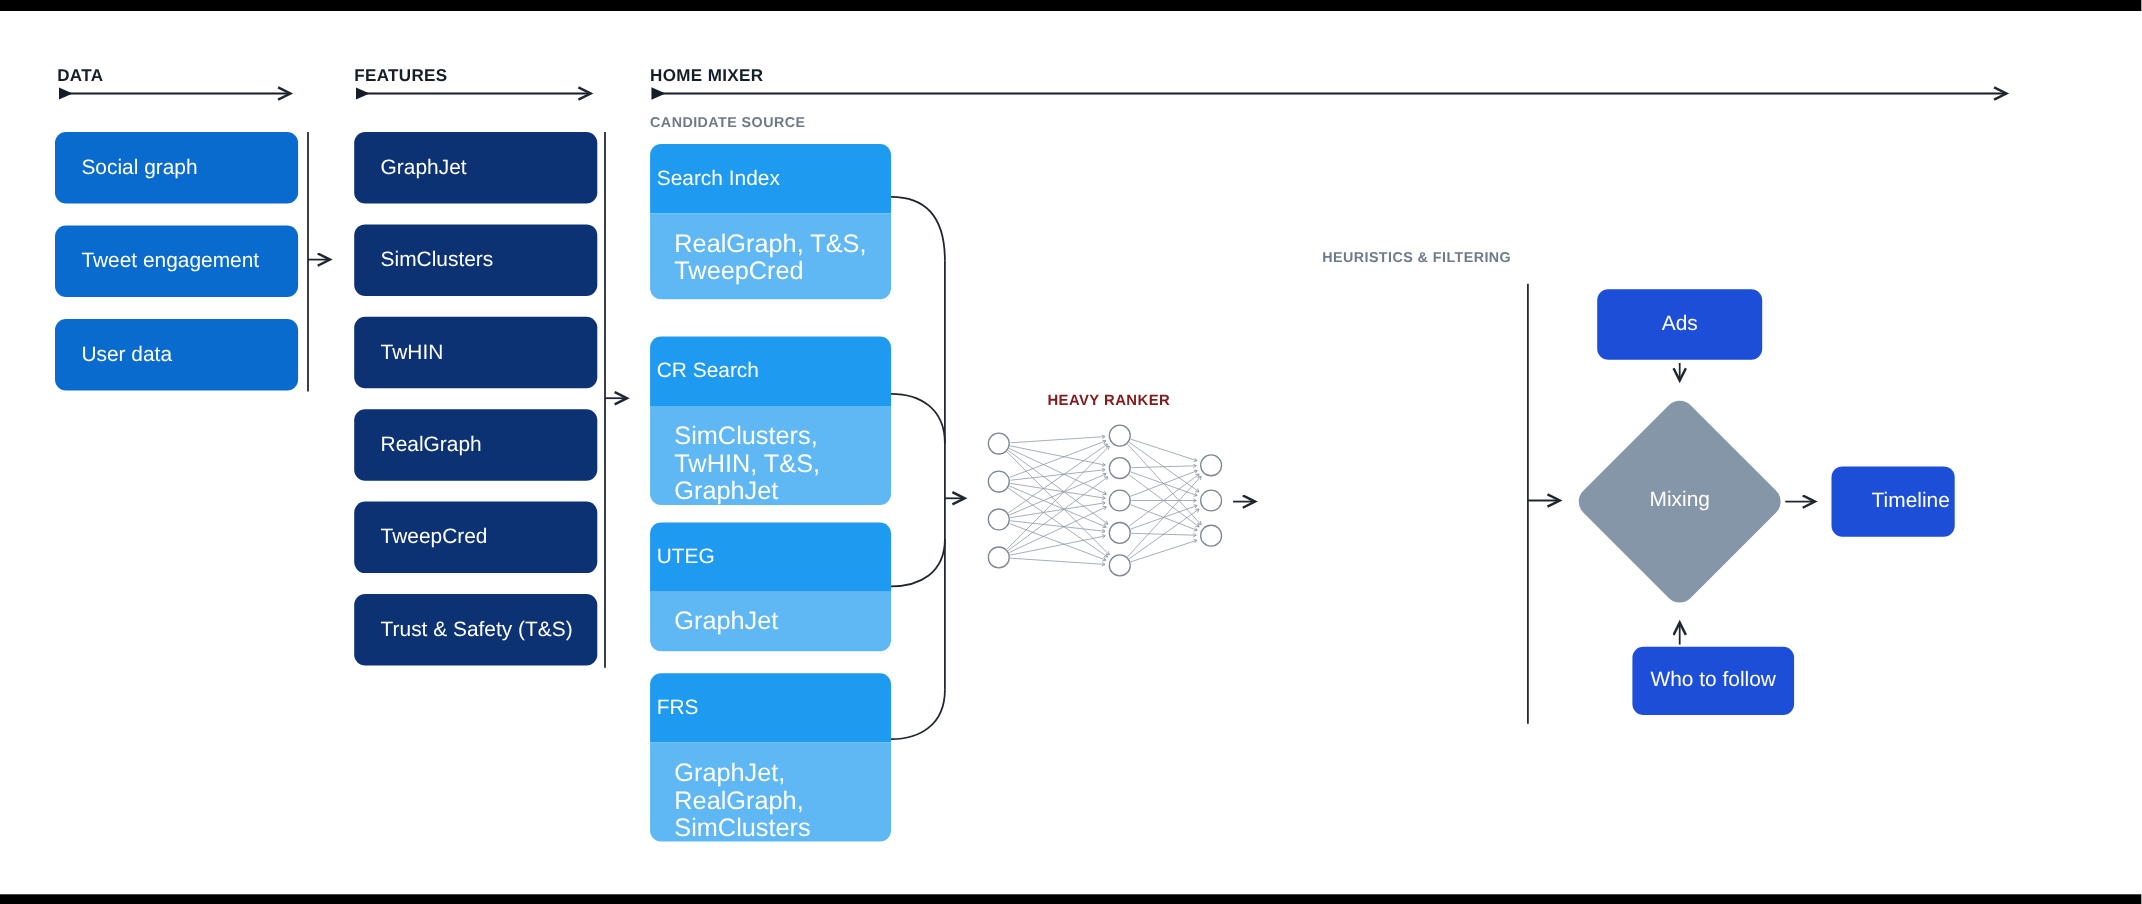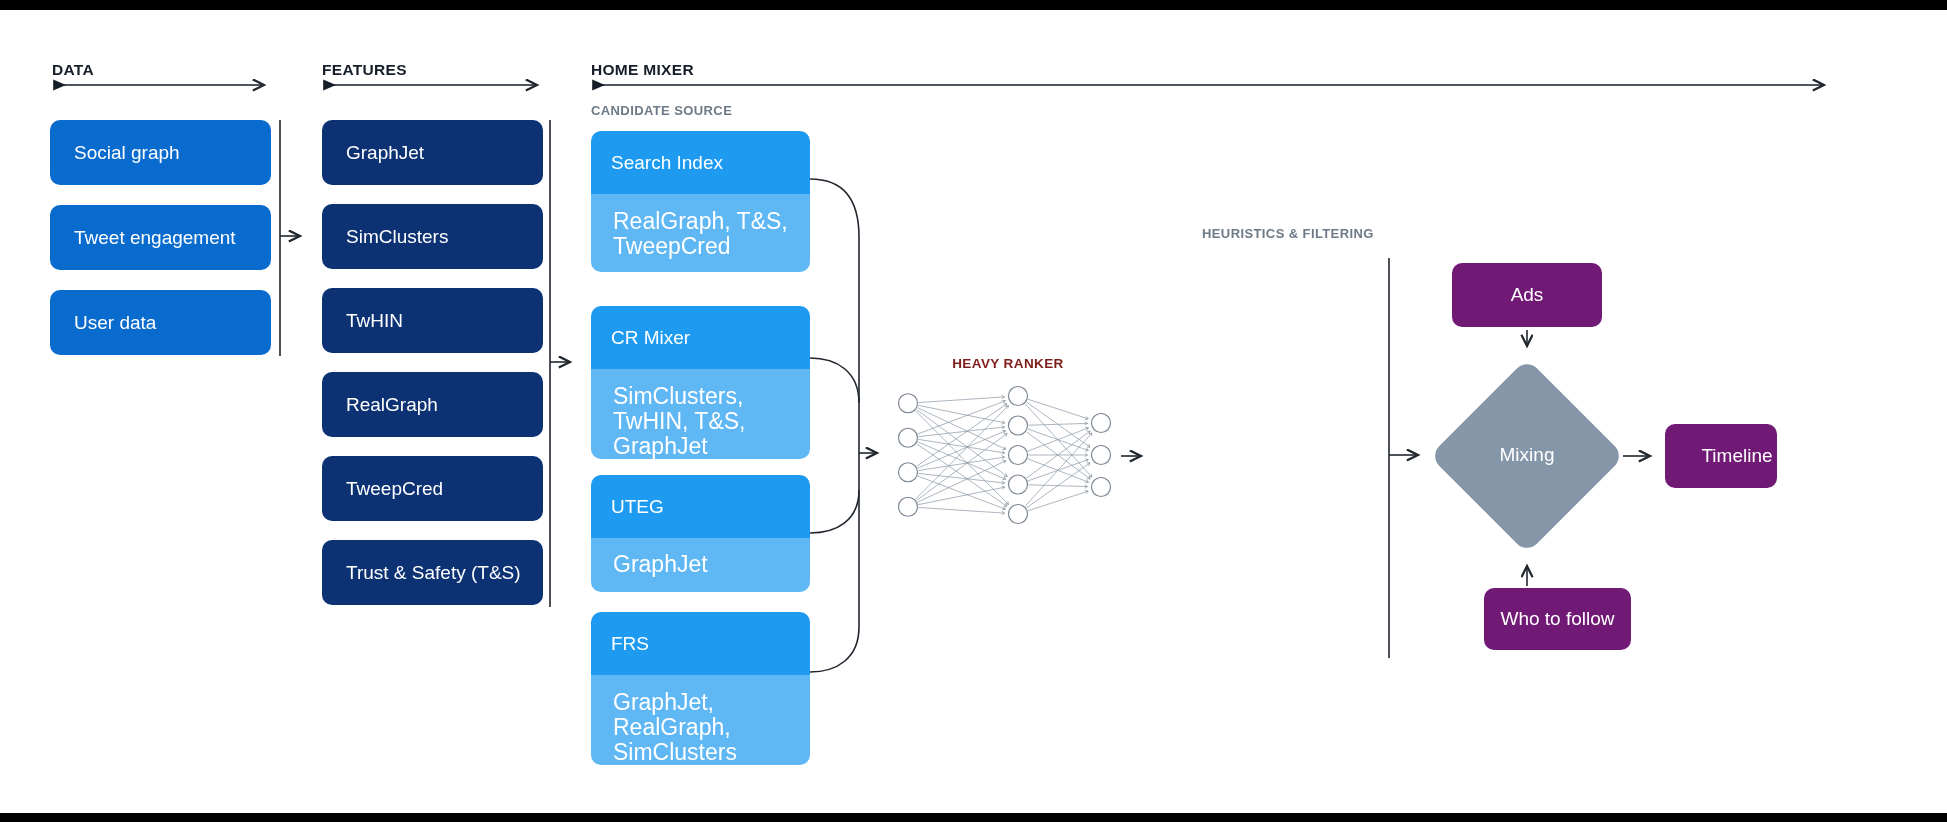--- a/index.html
+++ b/index.html
@@ -22,28 +22,28 @@
   #heuristics-col{left:1158px;top:258px;width:219px;gap:21px;}
 
   .box{box-sizing:border-box;border-radius:10px;color:#fff;font-size:19px;
        display:flex;align-items:center;padding-left:24px;}
   .data-box{background:#0a6bce;height:65px;}
   .features-box{background:#0d3274;height:65px;}
   .heuristics-box{background:#1e9bf0;height:62px;}
 
   .cs-group{position:absolute;left:591px;width:219px;z-index:2;}
   .cs-head{box-sizing:border-box;height:63px;background:#1e9bf0;border-radius:10px 10px 0 0;
-           display:flex;align-items:center;padding-left:20px;color:#fff;font-size:19px;}
+           display:flex;align-items:center;padding-left:6px;color:#fff;font-size:19px;}
   .cs-sub{box-sizing:border-box;background:#5fb7f4;border-radius:0 0 10px 10px;
           color:#fff;font-size:23px;line-height:25px;padding:15px 14px 0 22px;}
   .cs-sub.two{min-height:78px;}
   .cs-sub.one{min-height:54px;padding-top:14px;}
   #cs-g1{top:131px;} #cs-g2{top:306px;} #cs-g3{top:475px;} #cs-g4{top:612px;}
 
-  .rbox{position:absolute;box-sizing:border-box;background:#701a75;border-radius:10px;
+  .rbox{position:absolute;box-sizing:border-box;background:#1d4ed8;border-radius:10px;
         color:#fff;font-size:19px;display:flex;align-items:center;justify-content:center;
         z-index:2;text-align:center;}
   #ads-box{left:1452px;top:263px;width:150px;height:64px;}
   #wtf-box{left:1452px;top:588px;width:147px;height:62px;margin-left:32px;}
   #timeline-box{left:1665px;top:424px;width:112px;height:64px;padding-left:32px;}
 
   .diamond{position:absolute;left:1458px;top:387px;width:138px;height:138px;
            background:#8496a7;border-radius:14px;transform:rotate(45deg);z-index:2;}
   .diamond-label{position:absolute;left:1457px;top:444px;width:140px;text-align:center;
                  color:#fff;font-size:19px;z-index:3;}
@@ -172,21 +172,21 @@
       <div class="box features-box">RealGraph</div>
       <div class="box features-box">TweepCred</div>
       <div class="box features-box">Trust &amp; Safety (T&amp;S)</div>
     </div>
 
   <div class="cs-group" id="cs-g1">
     <div class="cs-head">Search Index</div>
     <div class="cs-sub two">RealGraph, T&amp;S, TweepCred</div>
   </div>
   <div class="cs-group" id="cs-g2">
-    <div class="cs-head">CR Mixer</div>
+    <div class="cs-head">CR Search</div>
     <div class="cs-sub two">SimClusters, TwHIN, T&amp;S, GraphJet</div>
   </div>
   <div class="cs-group" id="cs-g3">
     <div class="cs-head">UTEG</div>
     <div class="cs-sub one">GraphJet</div>
   </div>
   <div class="cs-group" id="cs-g4">
     <div class="cs-head">FRS</div>
     <div class="cs-sub two">GraphJet, RealGraph, SimClusters</div>
   </div>

